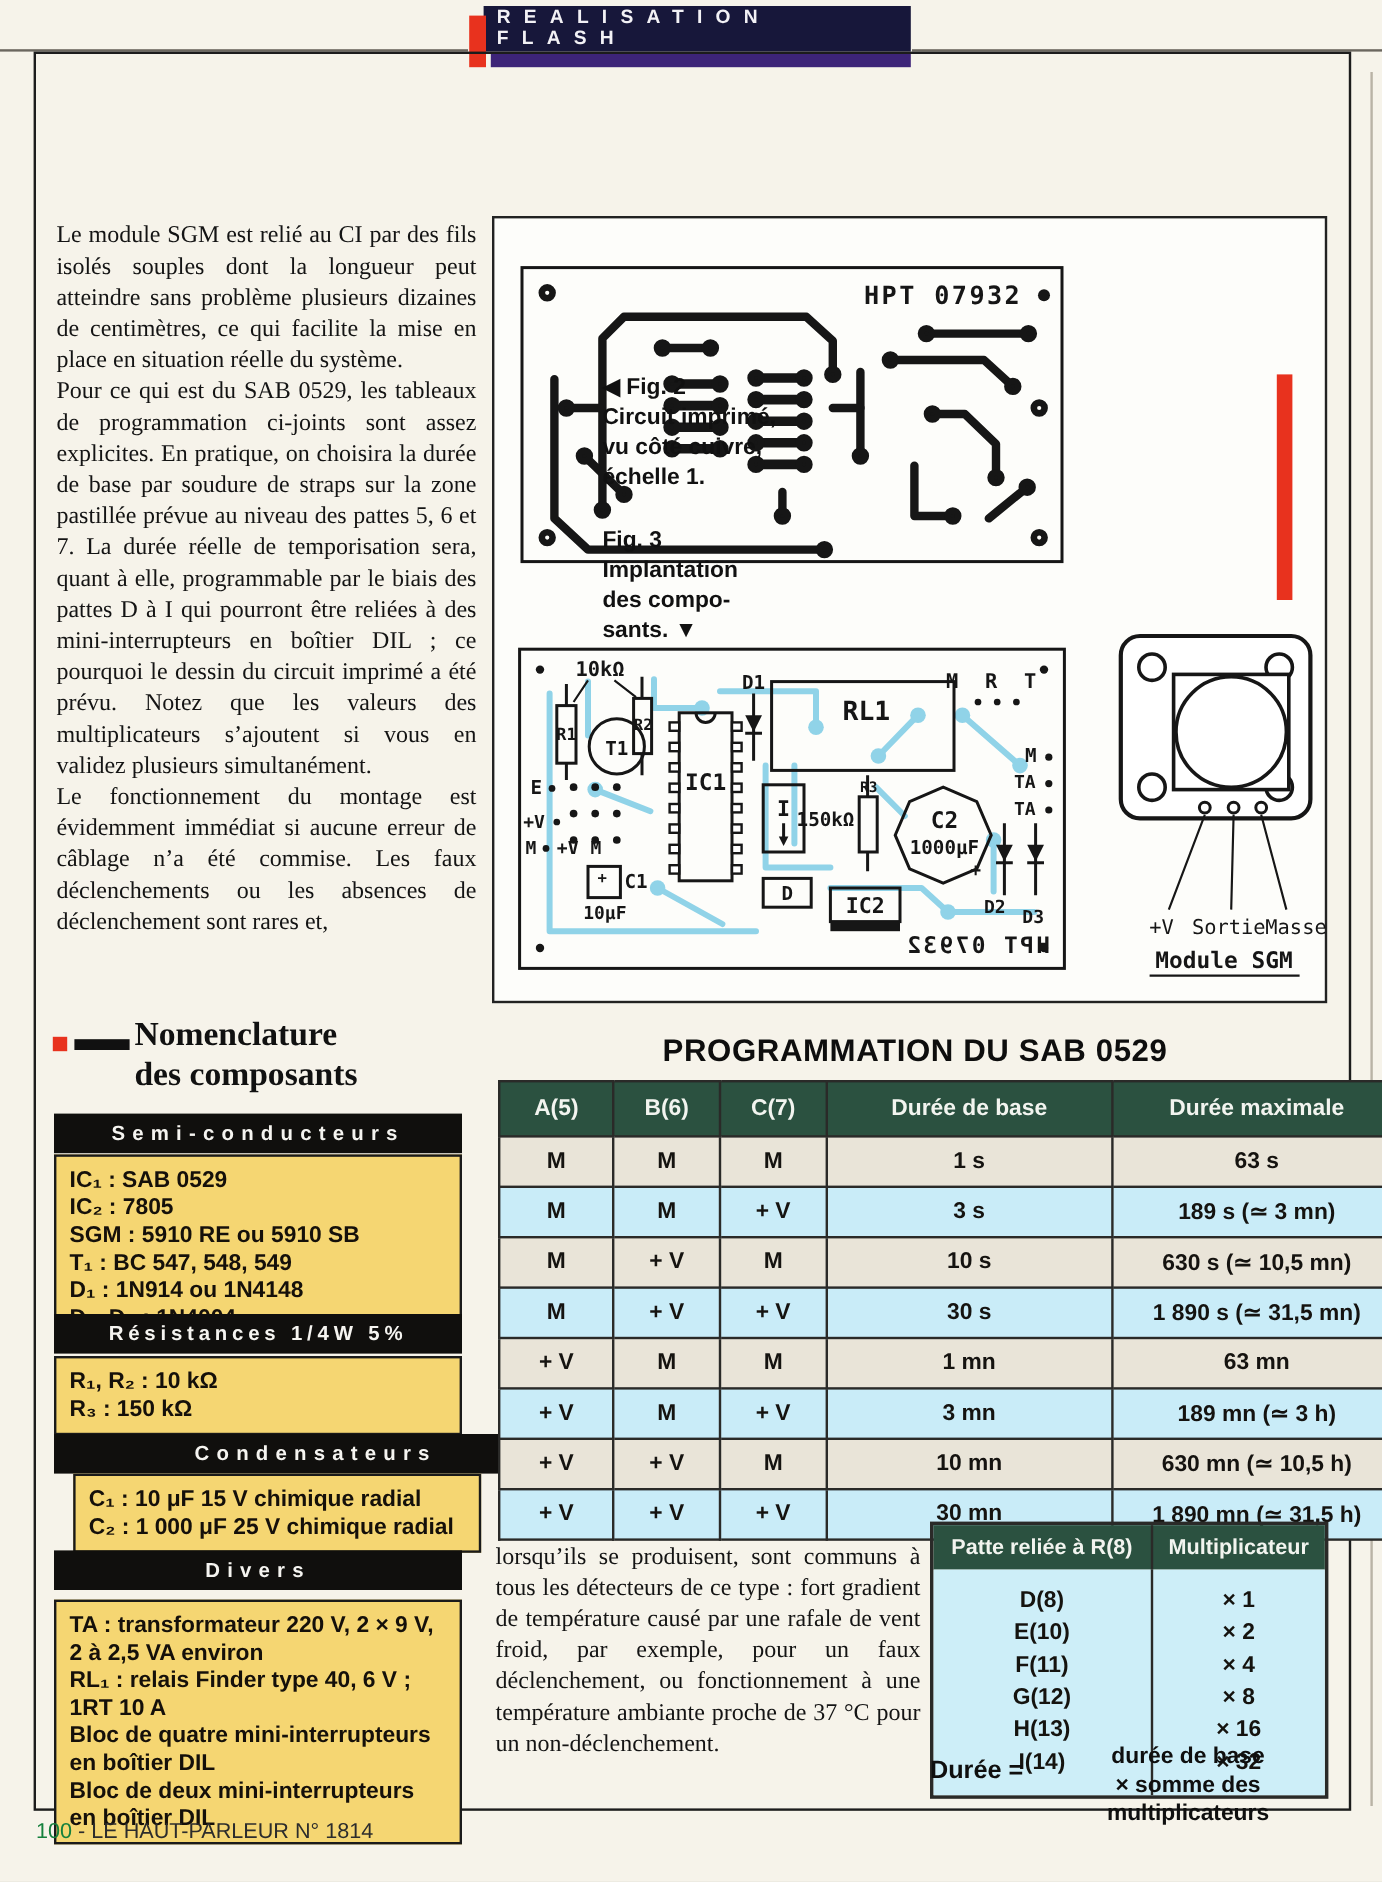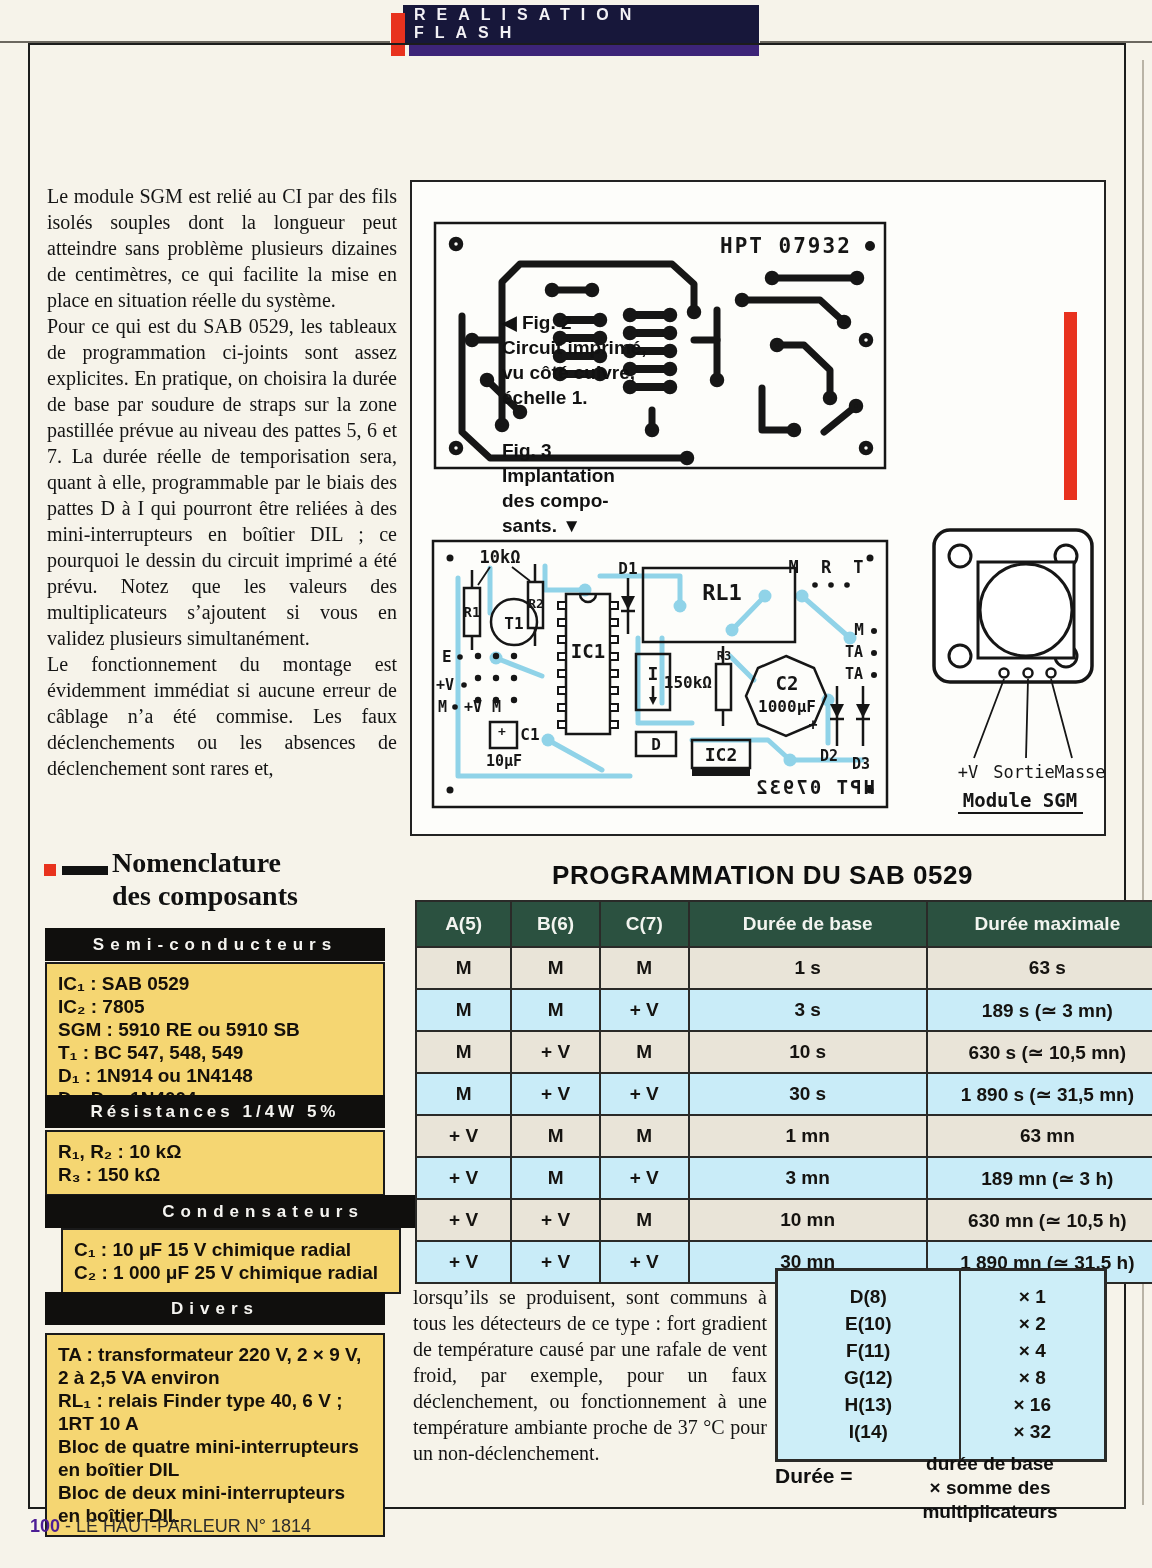--- a/index.html
+++ b/index.html
@@ -55,21 +55,21 @@
   .mult-head div{padding:8px 0;text-align:center;}
   .mult-body{display:flex;background:#cdeef8;}
   .mult-col{padding:12px 0 14px;text-align:center;font-weight:bold;font-size:19px;line-height:27px;color:#15130f;}
   .mc1{width:56%;border-right:2px solid #2a2a28;box-sizing:border-box;}
   .mc2{width:44%;}
   .formula{position:absolute;left:775px;top:1452px;width:335px;font-weight:bold;color:#0f0f0f;}
   .formula .lhs{position:absolute;left:0;top:12px;font-size:21px;}
   .formula .rhs{position:absolute;left:95px;top:0;width:240px;text-align:center;font-size:19px;line-height:24px;}
   
   .footer{position:absolute;left:30px;top:1516px;font-size:18px;color:#2c2c2c;}
-  .footer b{font-weight:bold;color:#4c1d95;}
+  .footer b{font-weight:normal;color:#15803d;}
   svg text{font-family:"DejaVu Sans Mono",monospace;fill:#161616;}
   .pad{fill:none;stroke:#161616;stroke-width:5.5;}
   .trace{fill:none;stroke:#161616;stroke-width:7;stroke-linecap:round;stroke-linejoin:round;}
   .btrace{fill:none;stroke:#90d3e8;stroke-width:5;stroke-linecap:round;stroke-linejoin:round;}
   .thin{fill:none;stroke:#161616;stroke-width:2.5;}
 </style>
 </head>
 <body>
 
 <div id="page">
@@ -471,20 +471,24 @@
       <td>1 890 mn (≃ 31,5 h)</td>
         </tr>
   </tbody>
     </table>
 
   <div id="bottom-col" class="serif-col">
     <p>lorsqu’ils se produisent, sont communs à tous les détecteurs de ce type : fort gradient de température causé par une rafale de vent froid, par exemple, pour un faux déclenchement, ou fonctionnement à une température ambiante proche de 37 °C pour un non-déclenchement.</p>
   </div>
 
   <div class="mult">
+    <div class="mult-head">
+      <div class="mc1">Patte reliée à R(8)</div>
+      <div class="mc2">Multiplicateur</div>
+    </div>
     <div class="mult-body">
       <div class="mult-col mc1">
         <div>D(8)</div>
         <div>E(10)</div>
         <div>F(11)</div>
         <div>G(12)</div>
         <div>H(13)</div>
         <div>I(14)</div>
       </div>
       <div class="mult-col mc2">

